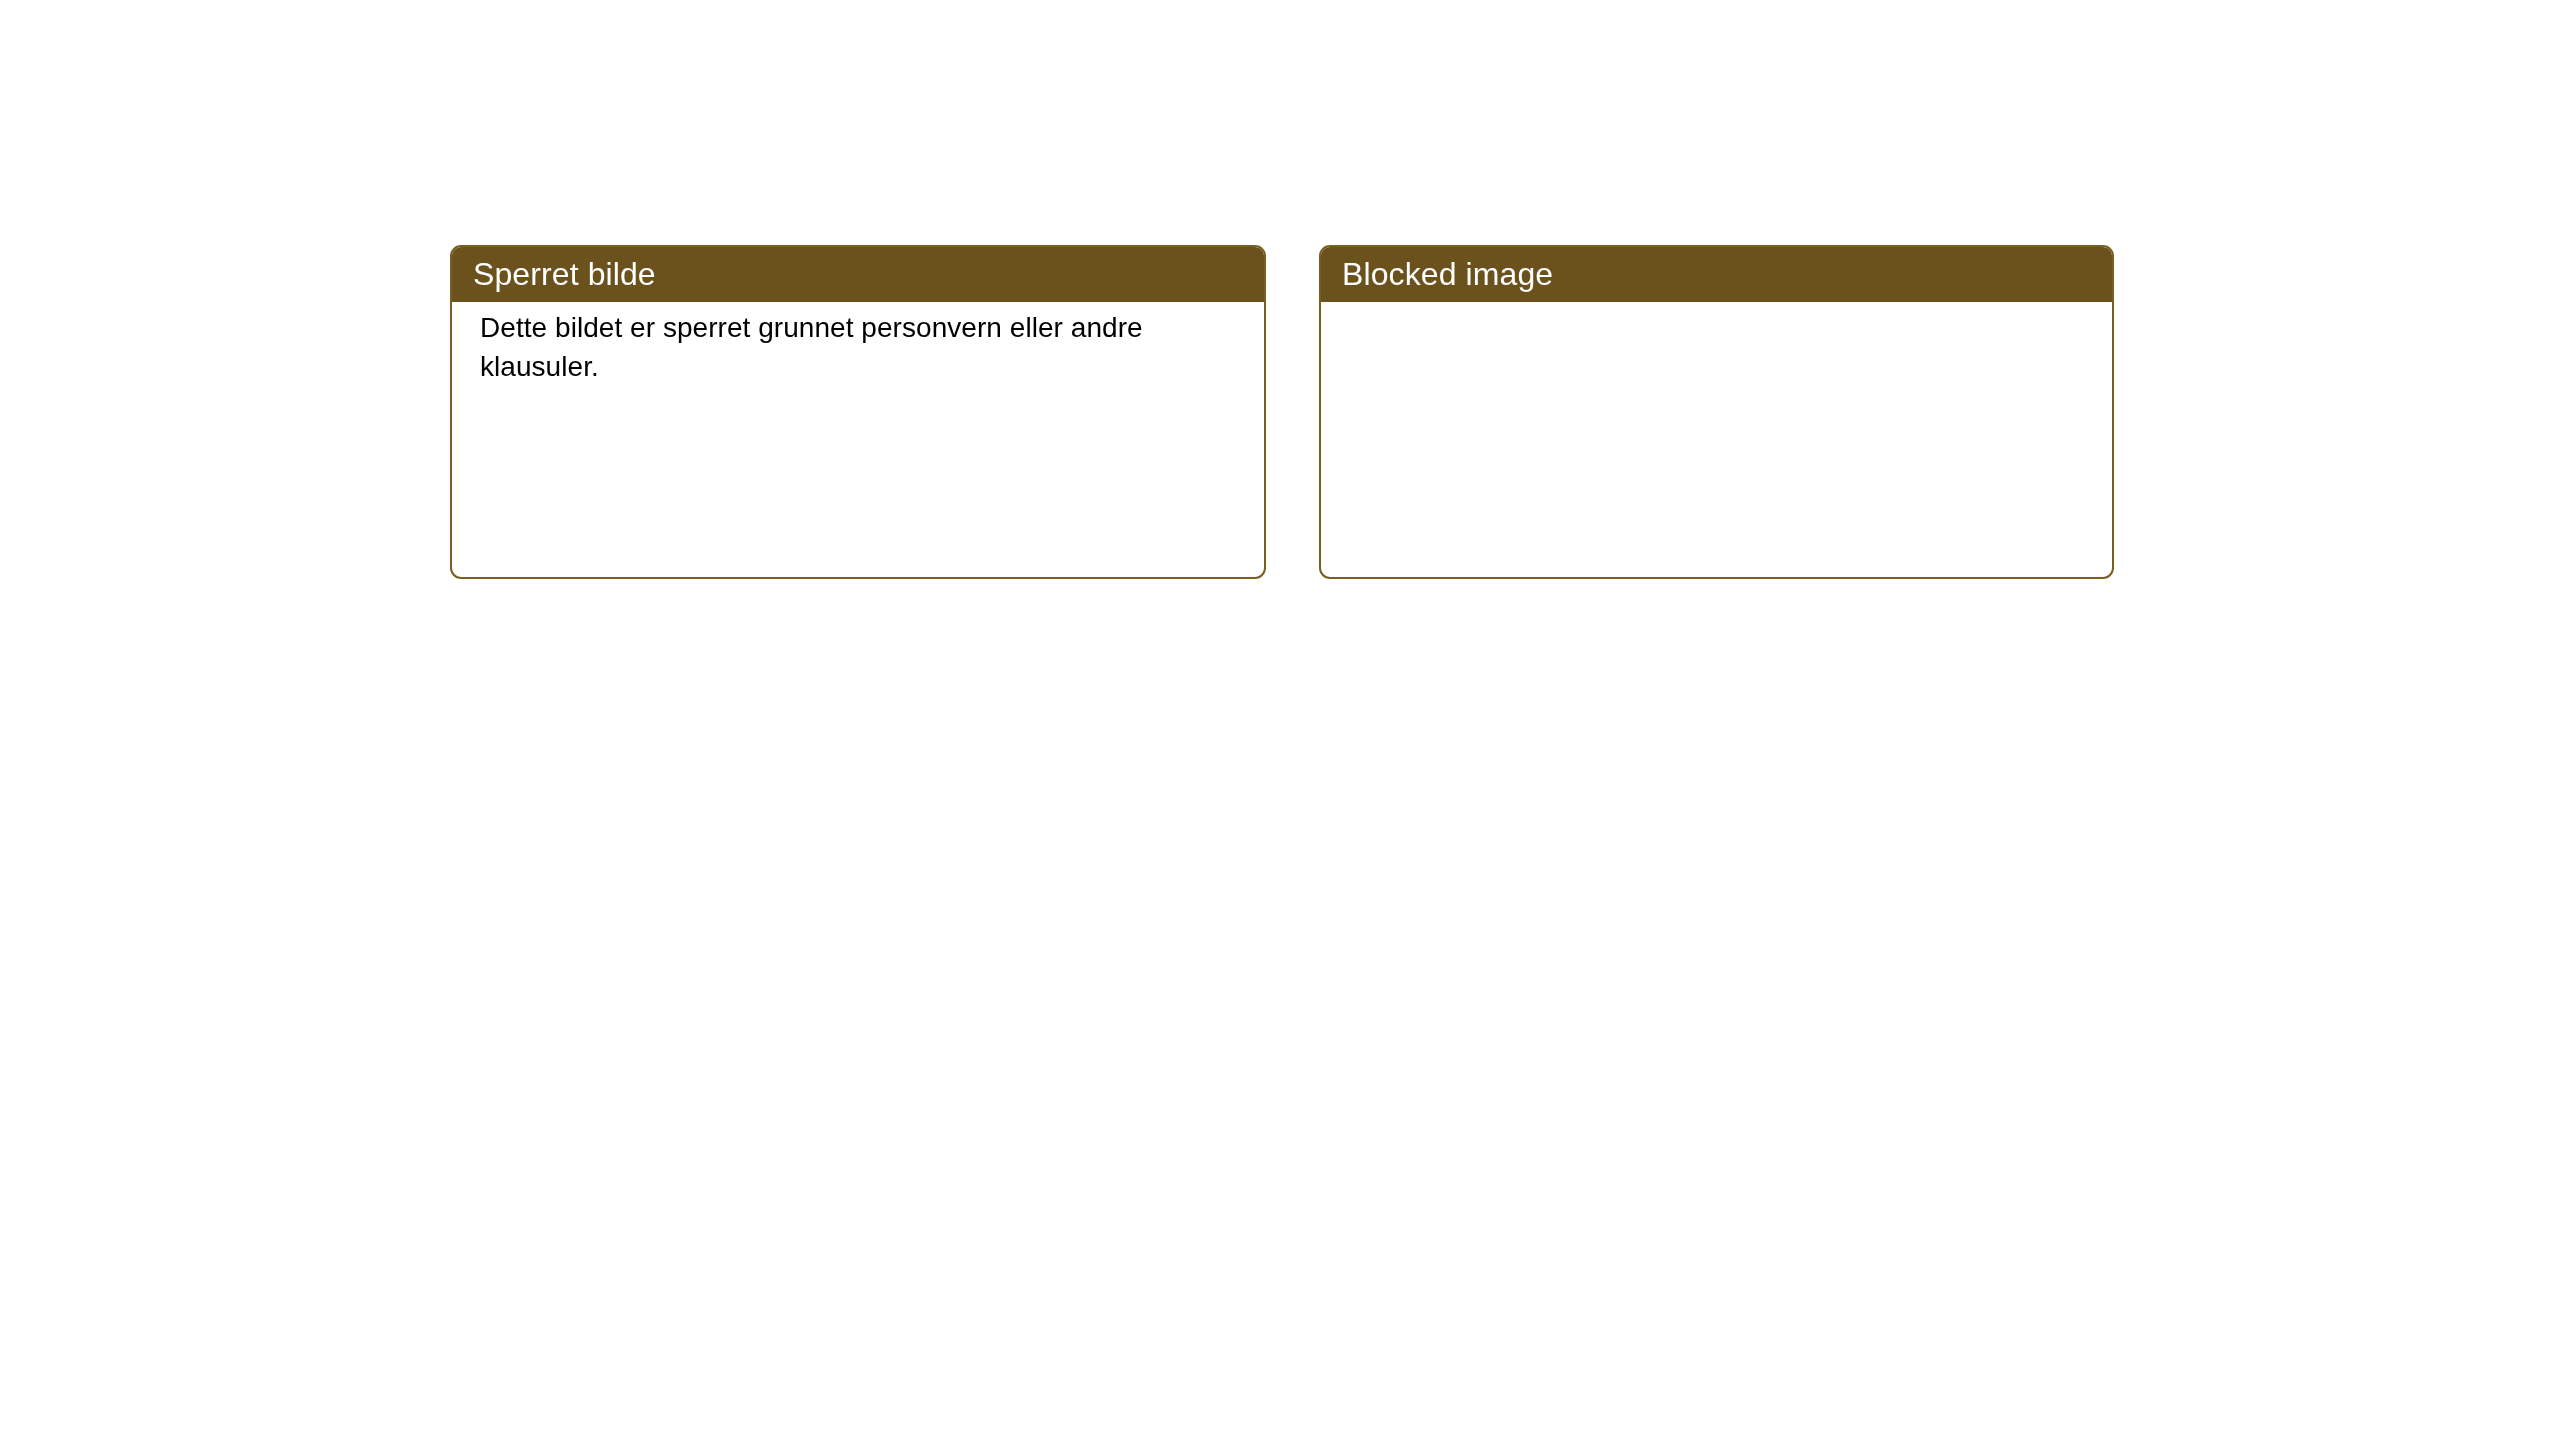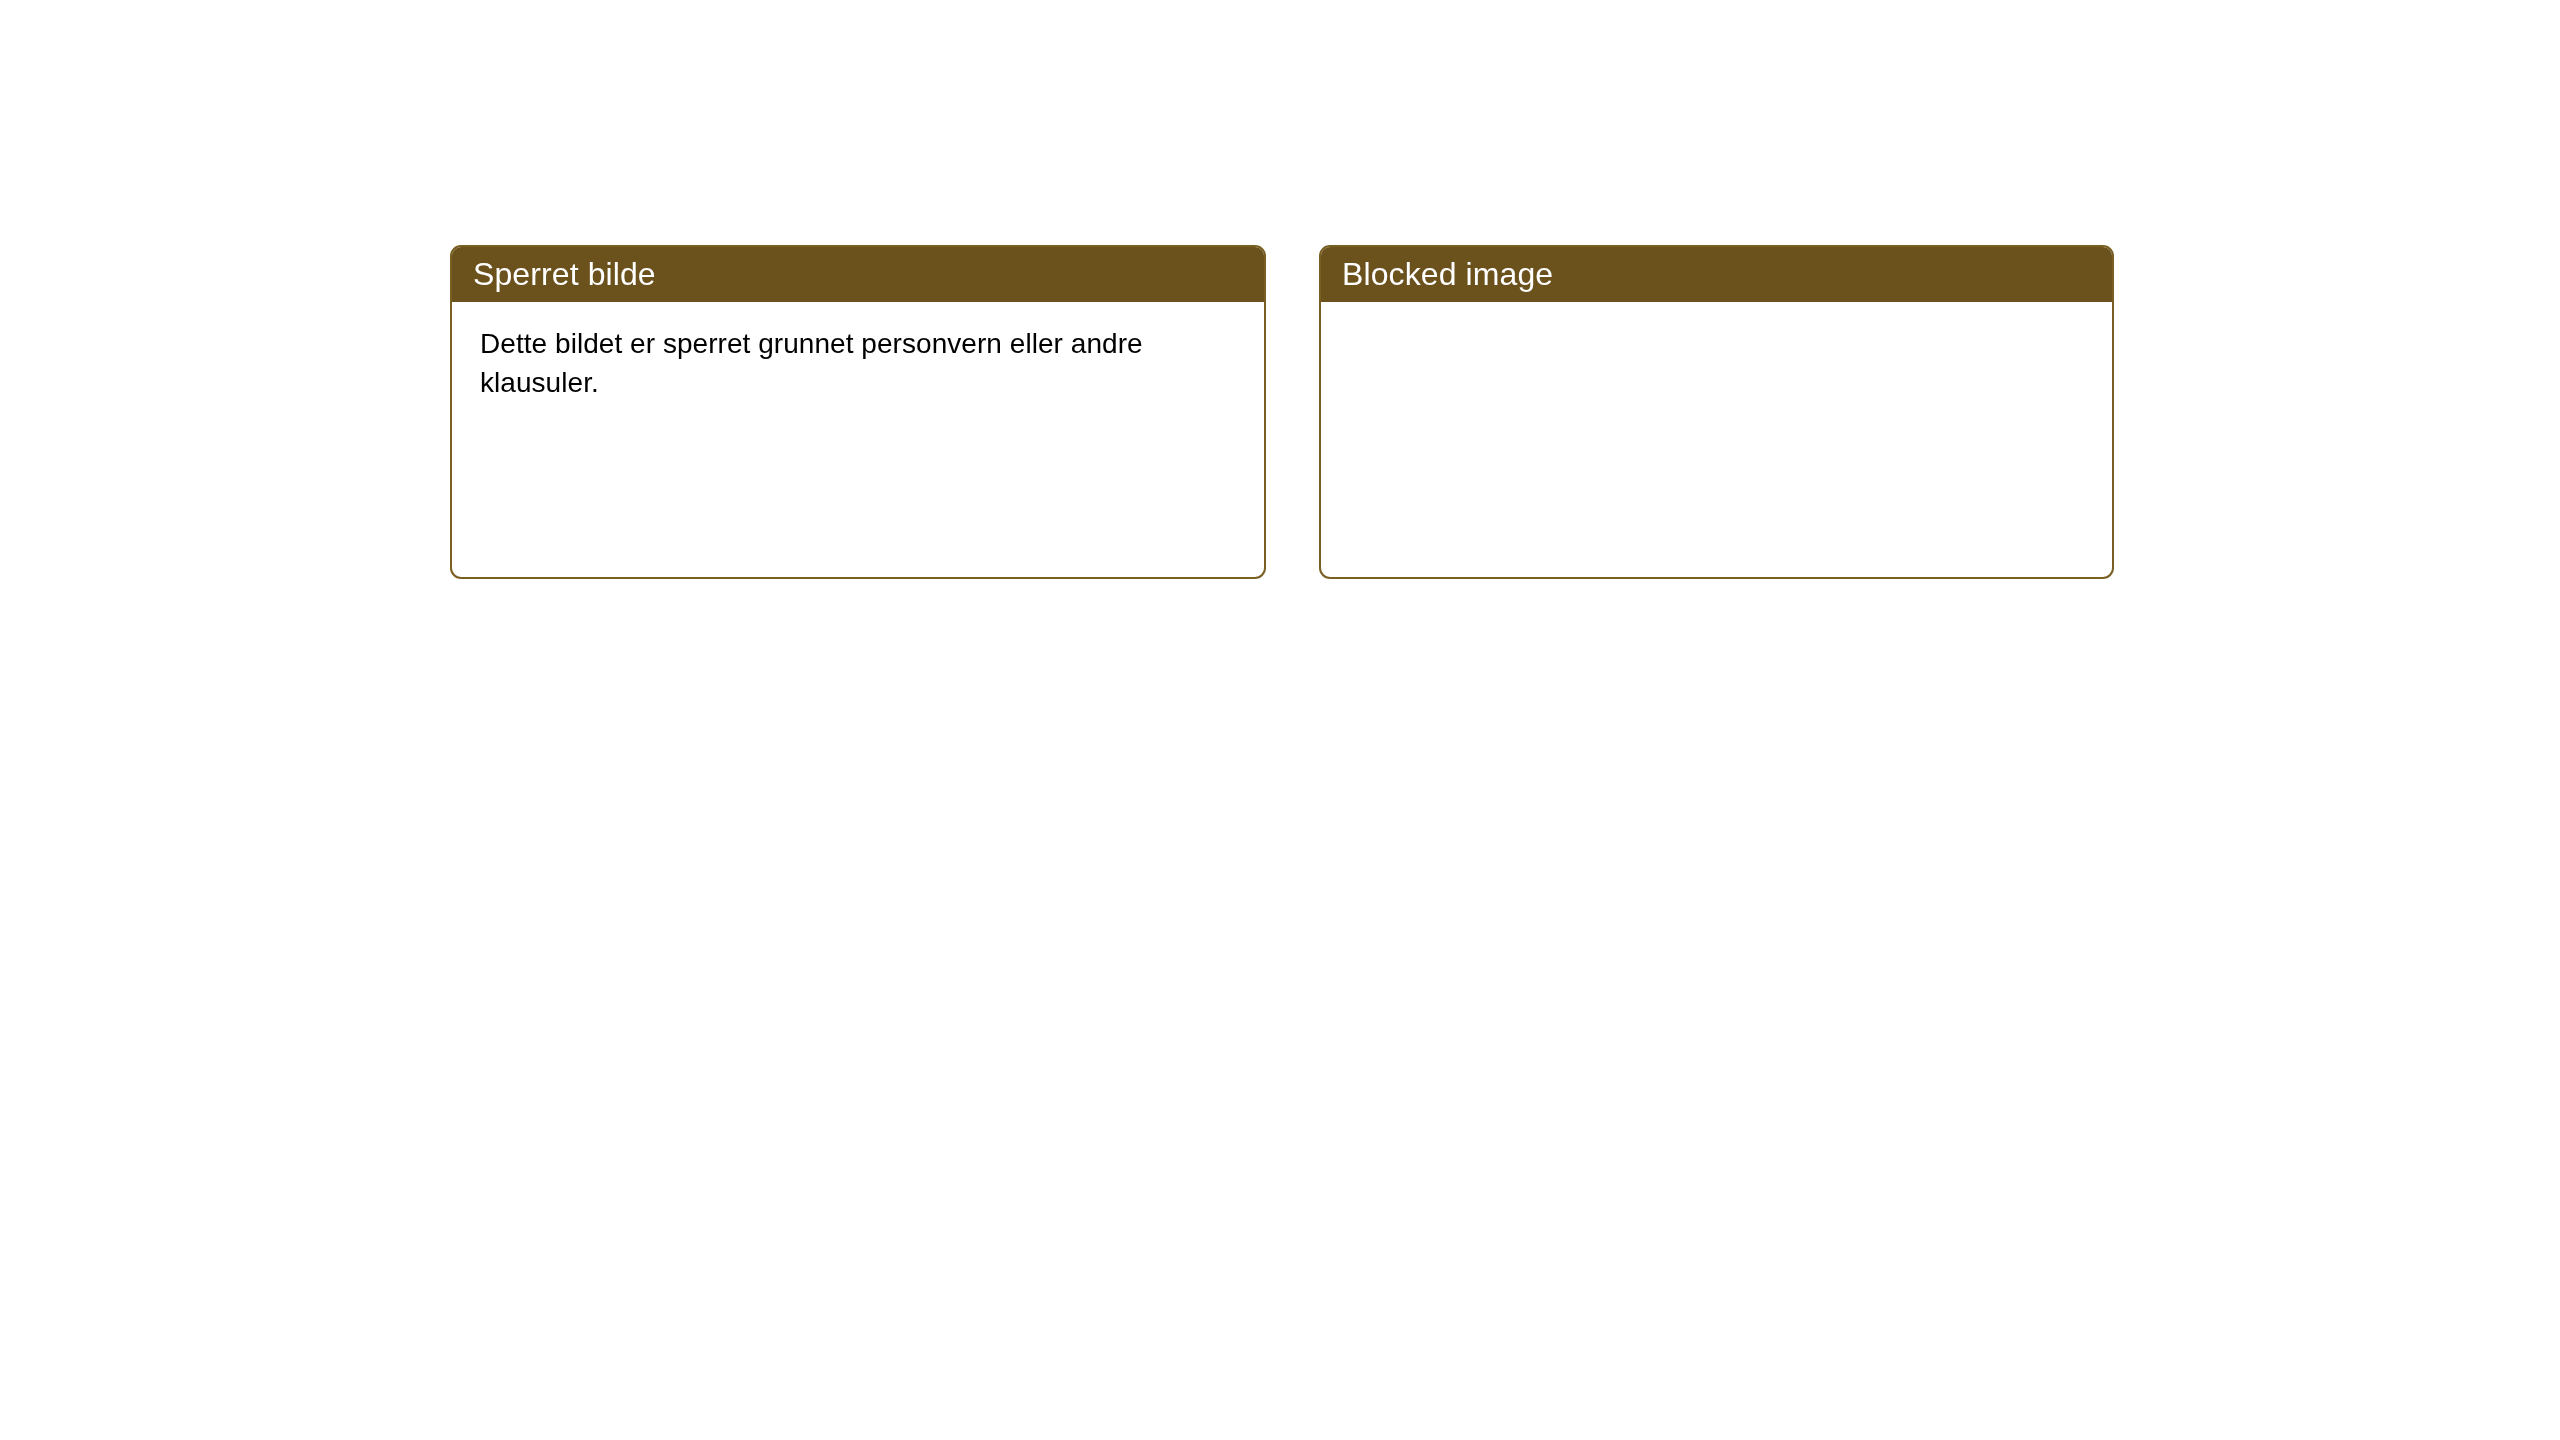--- a/index.html
+++ b/index.html
@@ -69,21 +69,21 @@
     color: #ffffff;
     font-size: 32px;
     font-weight: 400;
     line-height: 36px;
     letter-spacing: 0.1px;
     white-space: nowrap;
   }
 
   .card-body {
     flex: 1 1 auto;
-    padding: 22px 24px 0 28px;
+    padding: 6px 24px 0 28px;
     box-sizing: border-box;
   }
 
   .card-paragraph {
     color: #000000;
     font-size: 28px;
     font-weight: 400;
     line-height: 39px;
     margin: 0;
     letter-spacing: 0.05px;

